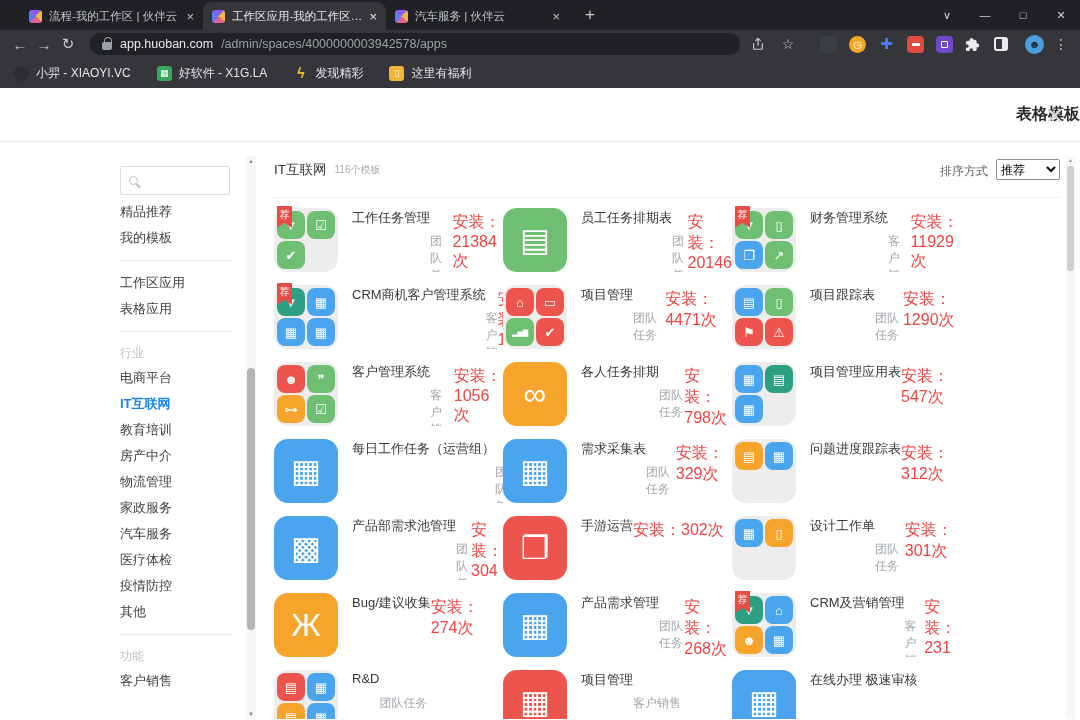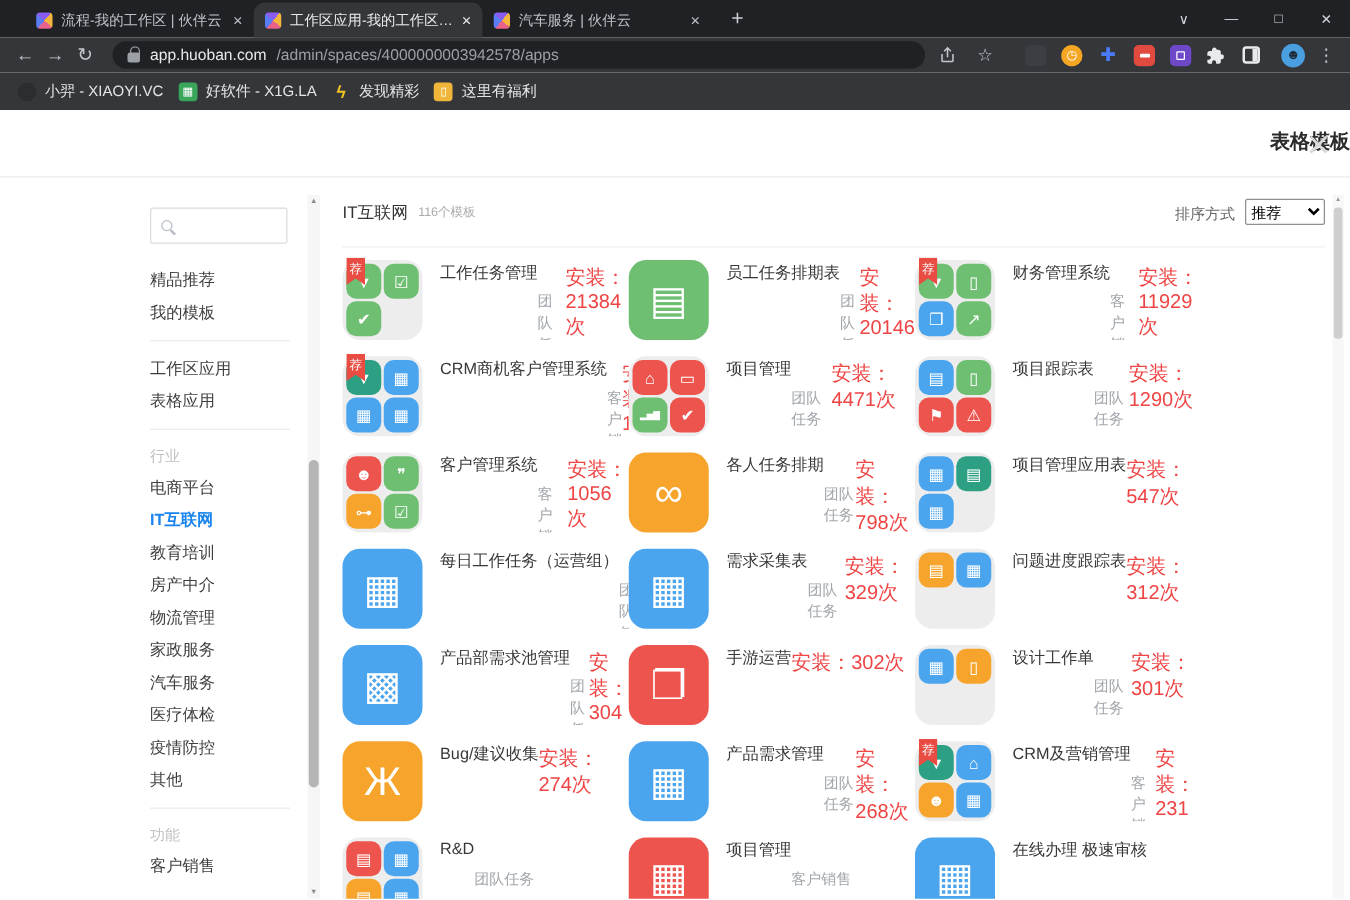--- a/index.html
+++ b/index.html
@@ -28,37 +28,37 @@
   .tb-icon{width:24px;height:24px;display:flex;align-items:center;justify-content:center;color:#c4c7cc;font-size:14px;margin-left:6px}
   .ext-row{display:flex;align-items:center;margin-left:8px}
   .ext{width:17px;height:17px;border-radius:4px;display:flex;align-items:center;justify-content:center;margin-left:12px;color:#fff;font-size:10px}
   .ext .slot{width:8px;height:3px;background:#fff;border-radius:1px}
   .ext .sq{width:7px;height:7px;border:1.5px solid #fff;border-radius:1px}
   .sidebar-toggle{width:14px;height:14px;border:2px solid #e8eaed;border-radius:3px;position:relative}
   .sidebar-toggle::before{content:'';position:absolute;top:0;bottom:0;right:0;width:4px;background:#e8eaed}
   .avatar{width:19px;height:19px;border-radius:50%;background:#4a9fe0;margin-left:12px;display:flex;align-items:center;justify-content:center;color:#1e2a38;font-size:11px;overflow:hidden}
   .menu-dots{margin-left:10px;color:#c4c7cc;font-size:14px}
 
-  .bookmarks{position:absolute;top:58px;left:0;right:0;height:30px;background:#35363a;display:flex;align-items:center;gap:12px;padding:0 14px;font-size:12px;color:#e3e5e8}
+  .bookmarks{position:absolute;top:58px;left:0;right:0;height:30px;background:#35363a;display:flex;align-items:center;gap:26px;padding:0 14px;font-size:12px;color:#e3e5e8}
   .bm{display:flex;align-items:center;gap:7px;white-space:nowrap}
   .bm-ic{width:15px;height:15px;border-radius:3px;display:flex;align-items:center;justify-content:center;font-size:9px;color:#fff;flex:none}
 
   
   .page{position:absolute;top:88px;left:0;width:1080px;height:632px;background:#fff}
   .modal-header{height:54px;position:relative;border-bottom:1px solid #ececec}
   .modal-title{text-align:right;line-height:52px;font-size:16px;font-weight:bold;color:#2b2b2b}
   .modal-close{position:absolute;right:16px;top:4px;font-size:32px;color:#d8d8d8;line-height:46px;font-weight:300}
   .body{position:relative;height:577px;overflow:hidden}
 
   aside{position:absolute;left:120px;top:24px;width:112px}
   .search-box{width:110px;height:29px;border:1px solid #dcdcdc;border-radius:2px;display:flex;align-items:center;padding:0 8px;gap:7px}
   .search-box input{border:none;outline:none;width:70px;font-size:12px;background:transparent}
   .mag{width:9px;height:9px;border:1.5px solid #b8bec6;border-radius:50%;position:relative;flex:none}
   .mag::after{content:'';position:absolute;width:5px;height:1.5px;background:#b8bec6;transform:rotate(45deg);right:-4px;bottom:-2px}
-  .nav{margin-top:16px}
+  .nav{margin-top:4px}
   .nav-item{height:26px;line-height:26px;font-size:13px;color:#3f3f3f;cursor:pointer;white-space:nowrap}
   .nav-item.active{font-weight:bold}
   .nav-heading{height:24px;line-height:24px;font-size:12px;color:#c2c2c2;margin-top:2px}
   .nav-divider{border-top:1px solid #ececec;margin:9px 0}
 
   .vscroll{position:absolute;left:246px;top:14px;height:563px;width:10px;background:#f6f6f6}
   .vscroll .arr{position:absolute;left:0;width:10px;text-align:center;font-size:6px;color:#8a8a8a}
   .vscroll .thumb{position:absolute;left:1px;width:8px;background:#b5b5b5;border-radius:4px}
 
   main{position:absolute;left:274px;top:0;width:786px}

